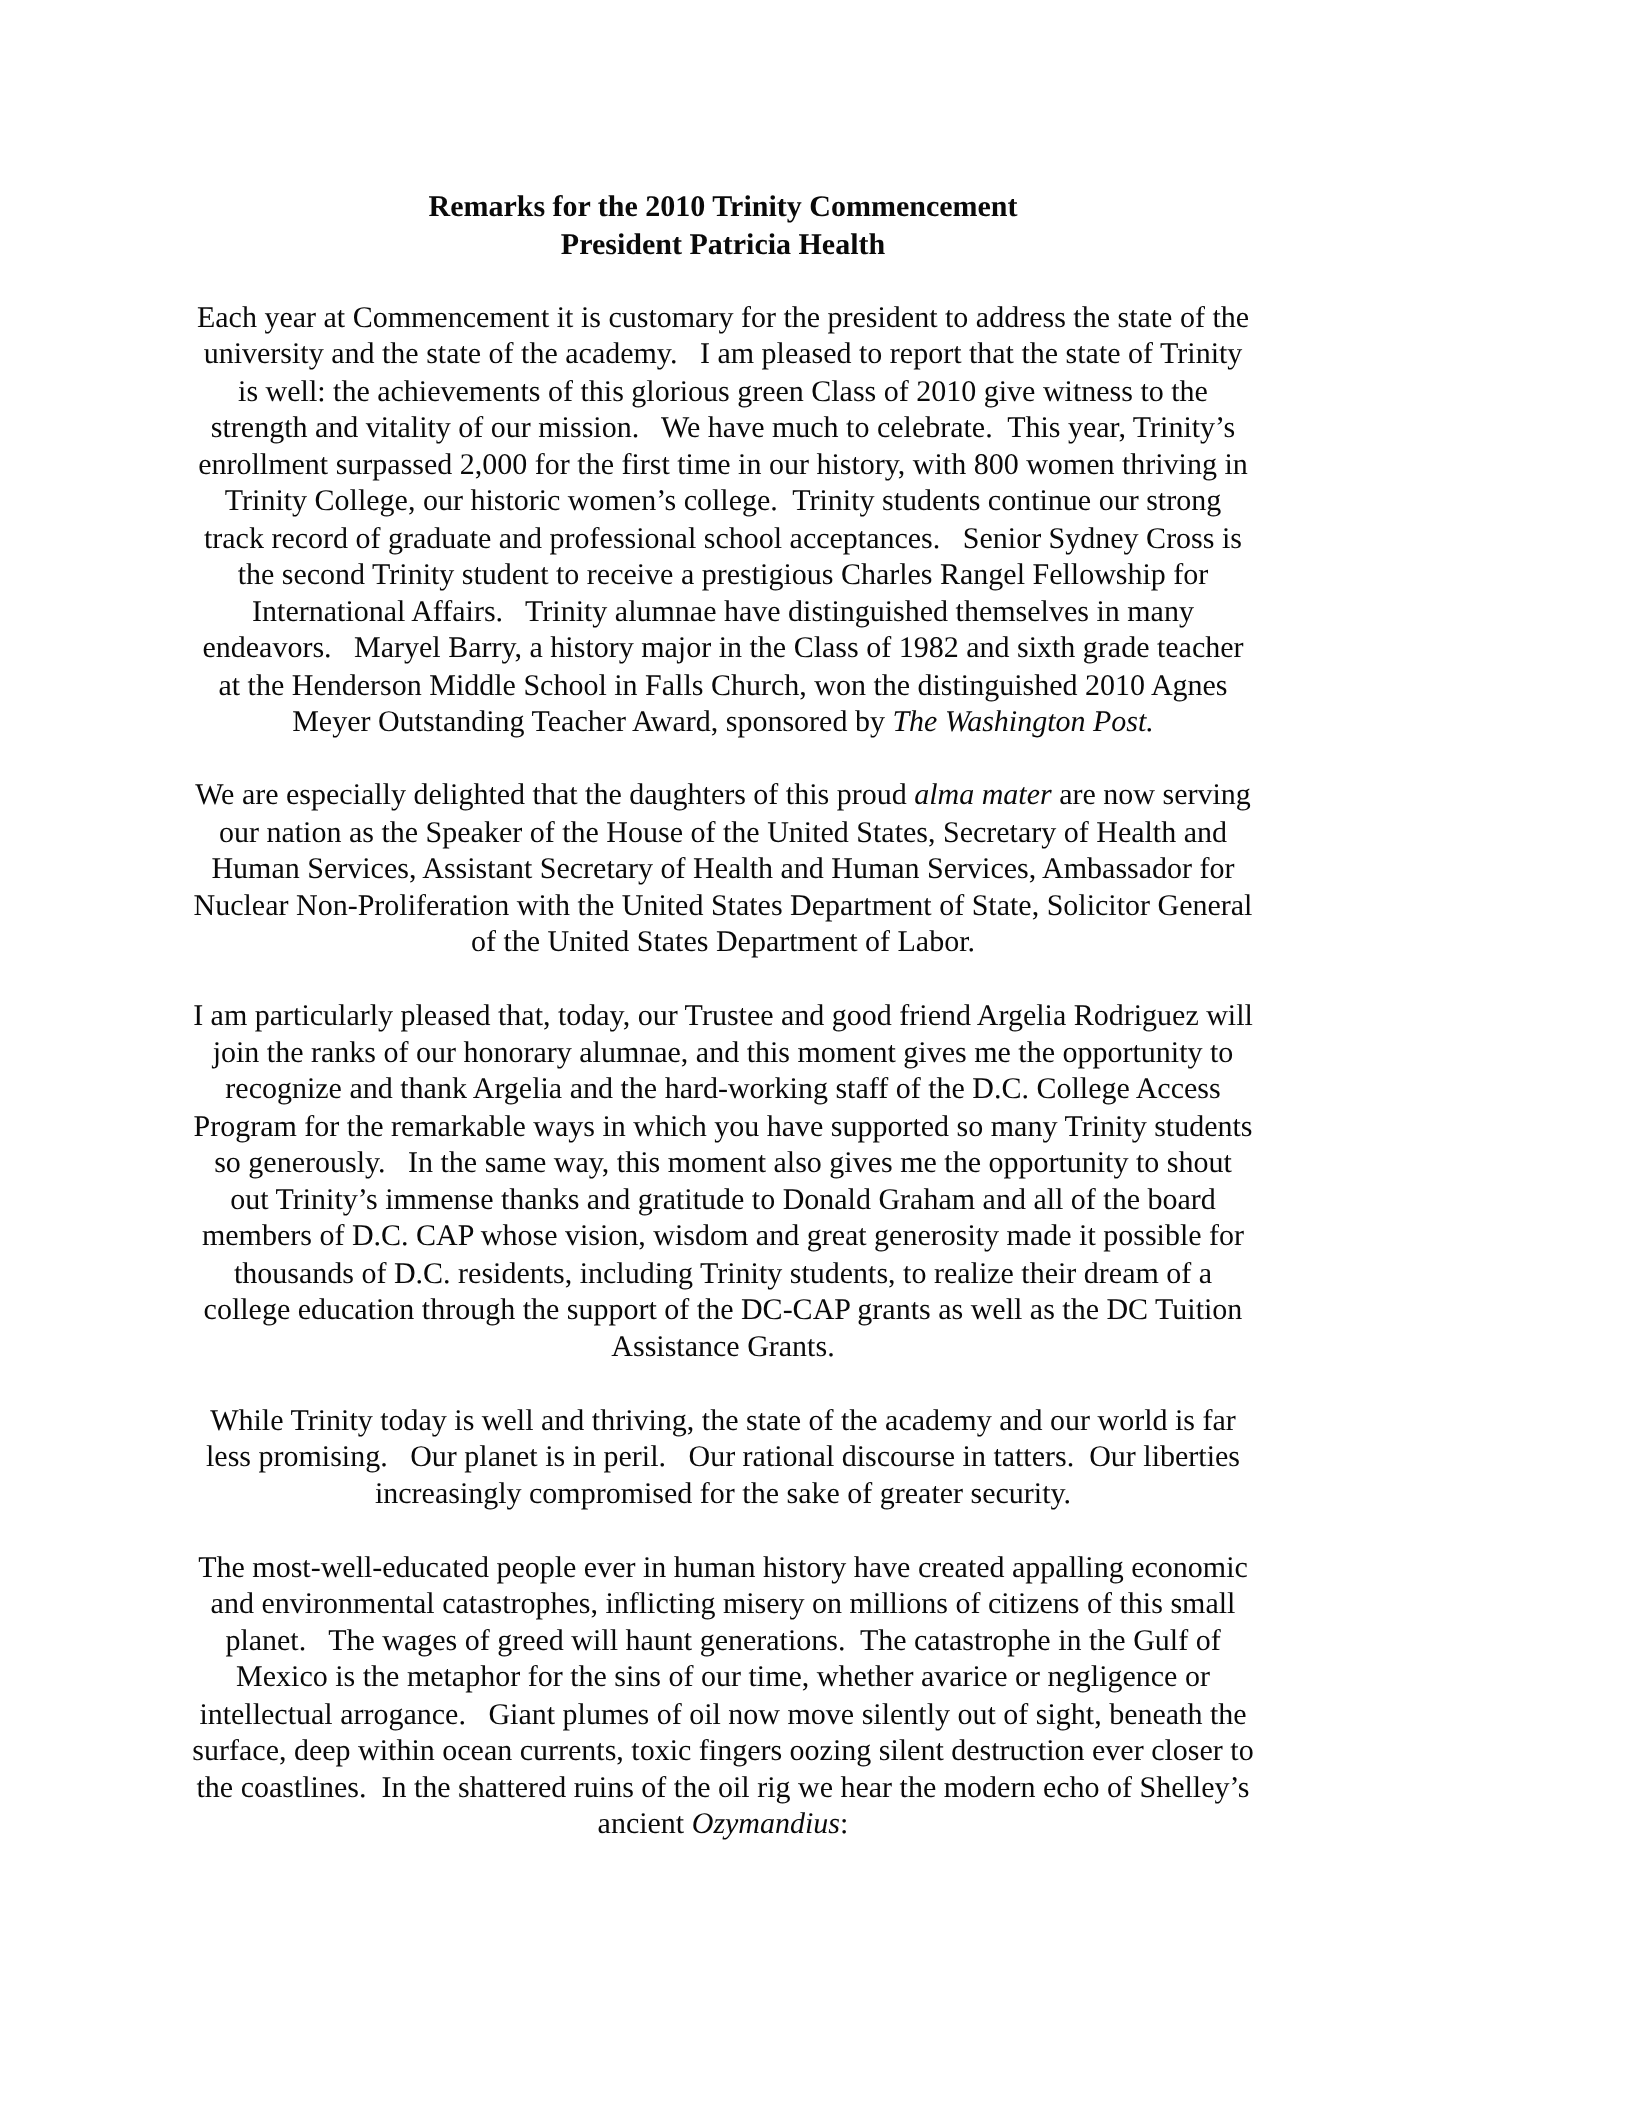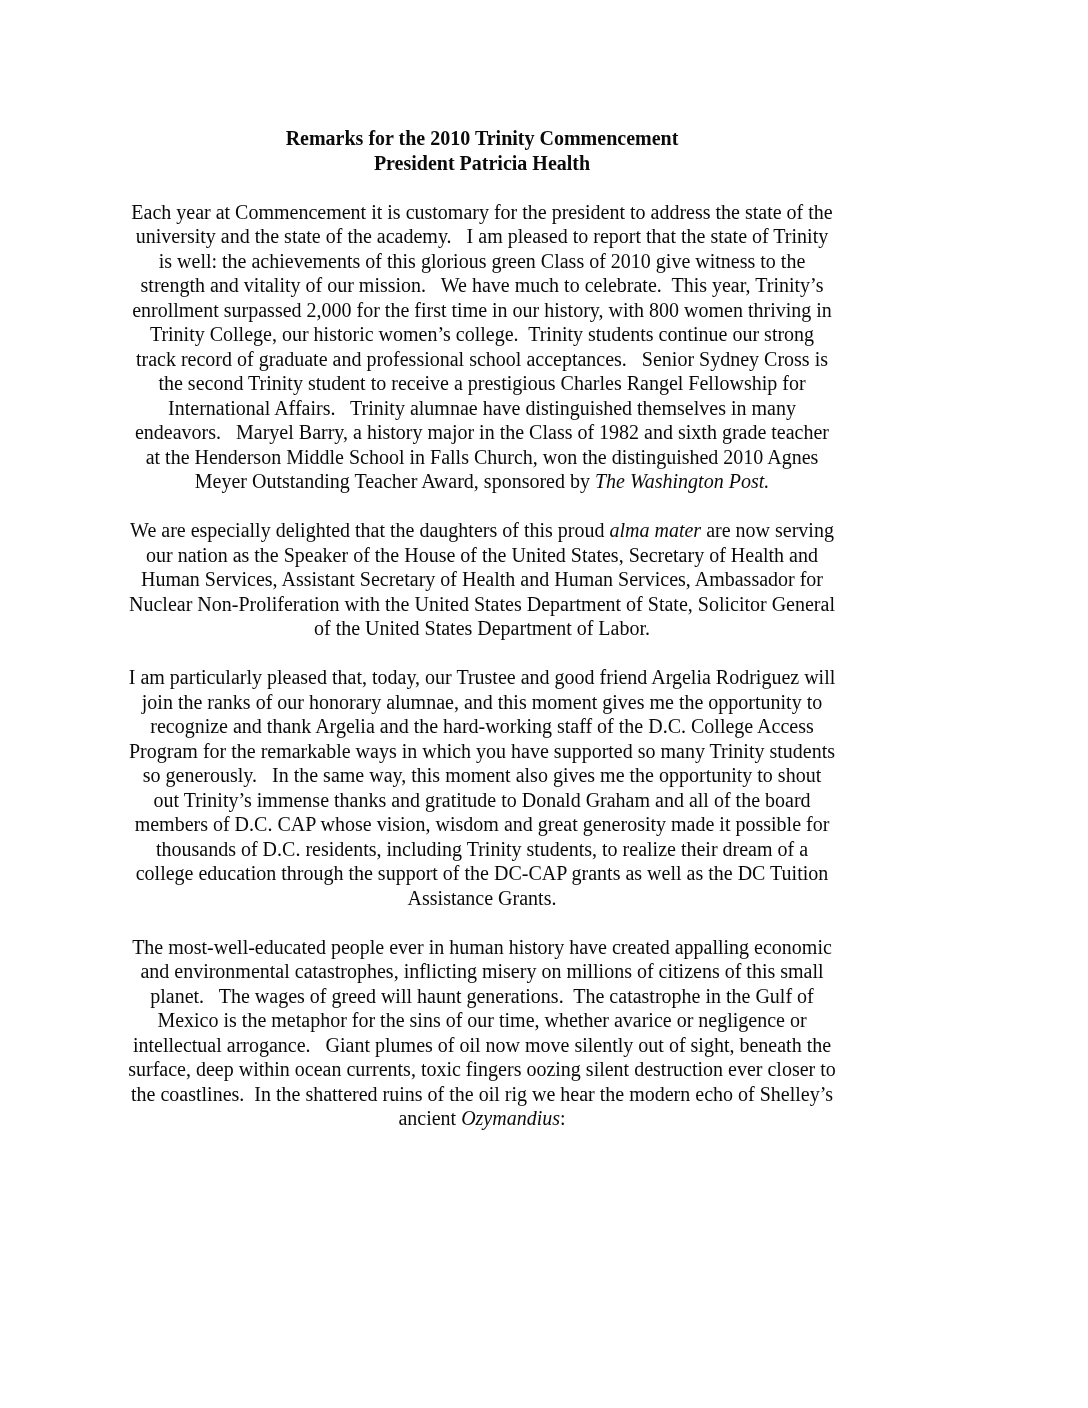--- a/index.html
+++ b/index.html
@@ -43,15 +43,16 @@
 
 <div class="page">
   <header class="title-block">
     <div class="title-line">Remarks for the 2010 Trinity Commencement</div>
     <div class="title-line">President Patricia Health</div>
   </header>
   <main class="body-block">
     <p class="para"><span>Each year at Commencement it is customary for the president to address the state of the university and the state of the academy.   I am pleased to report that the state of Trinity is well: the achievements of this glorious green Class of 2010 give witness to the strength and vitality of our mission.   We have much to celebrate.  This year, Trinity’s enrollment surpassed 2,000 for the first time in our history, with 800 women thriving in Trinity College, our historic women’s college.  Trinity students continue our strong track record of graduate and professional school acceptances.   Senior Sydney Cross is the second Trinity student to receive a prestigious Charles Rangel Fellowship for International Affairs.   Trinity alumnae have distinguished themselves in many endeavors.   Maryel Barry, a history major in the Class of 1982 and sixth grade teacher at the Henderson Middle School in Falls Church, won the distinguished 2010 Agnes Meyer Outstanding Teacher Award, sponsored by </span><span class="run-italic">The Washington Post.</span></p>
     <p class="para"><span>We are especially delighted that the daughters of this proud </span><span class="run-italic">alma mater</span><span> are now serving our nation as the Speaker of the House of the United States, Secretary of Health and Human Services, Assistant Secretary of Health and Human Services, Ambassador for Nuclear Non-Proliferation with the United States Department of State, Solicitor General of the United States Department of Labor.</span></p>
     <p class="para"><span>I am particularly pleased that, today, our Trustee and good friend Argelia Rodriguez will join the ranks of our honorary alumnae, and this moment gives me the opportunity to recognize and thank Argelia and the hard-working staff of the D.C. College Access Program for the remarkable ways in which you have supported so many Trinity students so generously.   In the same way, this moment also gives me the opportunity to shout out Trinity’s immense thanks and gratitude to Donald Graham and all of the board members of D.C. CAP whose vision, wisdom and great generosity made it possible for thousands of D.C. residents, including Trinity students, to realize their dream of a college education through the support of the DC-CAP grants as well as the DC Tuition Assistance Grants.</span></p>
+    <p class="para"><span>While Trinity today is well and thriving, the state of the academy and our world is far less promising.   Our planet is in peril.   Our rational discourse in tatters.  Our liberties increasingly compromised for the sake of greater security.</span></p>
     <p class="para"><span>The most-well-educated people ever in human history have created appalling economic and environmental catastrophes, inflicting misery on millions of citizens of this small planet.   The wages of greed will haunt generations.  The catastrophe in the Gulf of Mexico is the metaphor for the sins of our time, whether avarice or negligence or intellectual arrogance.   Giant plumes of oil now move silently out of sight, beneath the surface, deep within ocean currents, toxic fingers oozing silent destruction ever closer to the coastlines.  In the shattered ruins of the oil rig we hear the modern echo of Shelley’s ancient </span><span class="run-italic">Ozymandius</span><span>:</span></p>
   </main>
 </div>
 
 </body></html>

